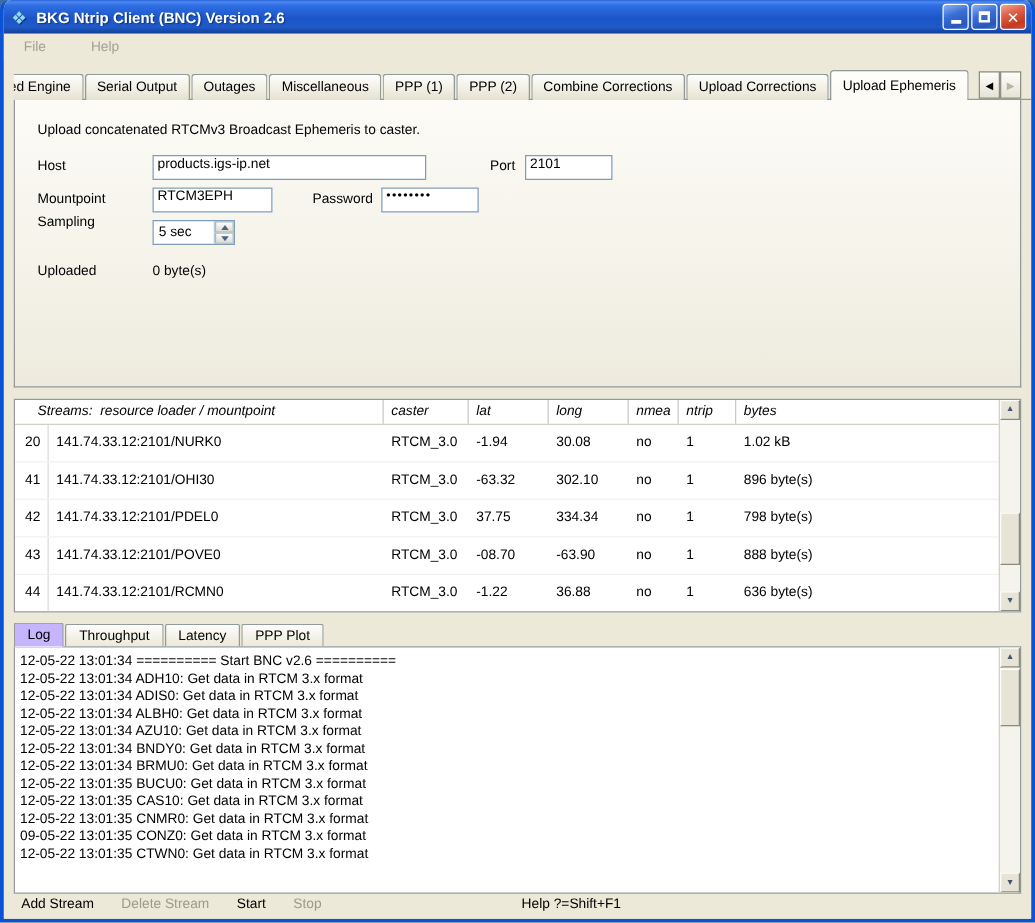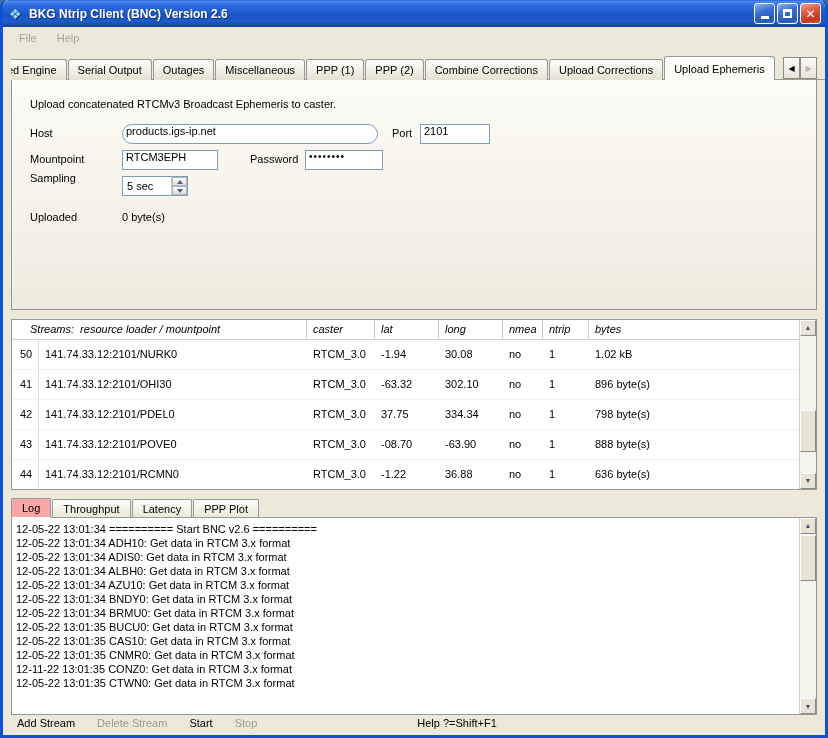--- a/index.html
+++ b/index.html
@@ -16,21 +16,21 @@
   .title-text { color:#fff; font-weight:bold; font-size:12px; text-shadow:1px 1px 1px #10367e; flex:1; white-space:nowrap; overflow:hidden; }
   .winbtns { display:flex; gap:2px; }
   .winbtn { width:21px; height:21px; border:1px solid #fff; border-radius:3px; display:flex; align-items:center; justify-content:center; color:#fff; font-size:11px;
     background:linear-gradient(160deg,#8ab2f2 0%,#3b6fd6 40%,#2857b8 80%,#3b6fd6 100%); cursor:default; }
   .winbtn.close { background:linear-gradient(160deg,#f0a892 0%,#e0614a 35%,#c43a20 75%,#d4502e 100%); }
   .glyph-min { width:8px; height:3px; background:#fff; margin-top:8px; }
   .glyph-max { width:9px; height:9px; border:2px solid #fff; border-top-width:3px; }
   .glyph-close { font-size:12px; font-weight:bold; line-height:1; }
 
   
-  .menubar { height:22px; flex:0 0 22px; display:flex; align-items:center; padding-left:8px; gap:4px; background:#ece9d8; }
+  .menubar { height:22px; flex:0 0 22px; display:flex; align-items:center; padding-left:8px; gap:20px; background:#ece9d8; }
   .menu-item { padding:2px 8px; color:#a3a198; }
 
   
   .tabwrap { position:relative; padding:6px 0 0 8px; }
   .tabbar { display:flex; align-items:flex-end; height:25px; overflow:hidden; padding-right:44px; position:relative; }
   .tabbar::after { content:""; position:absolute; left:0; right:0; bottom:0; border-bottom:1px solid #919b9c; z-index:0; }
   .tab { position:relative; z-index:1; height:21px; padding:4px 9px 3px 9px; border:1px solid #919b9c; border-bottom:none; border-radius:3px 3px 0 0;
     background:linear-gradient(180deg,#fdfdfb 0%,#f0eee2 60%,#e4e1d1 100%); white-space:nowrap; margin-right:1px; cursor:default; }
   .tab.clipped { margin-left:-14px; }
   .tab.active { height:25px; z-index:2; background:linear-gradient(180deg,#fefefc 0%,#fbfaf4 100%); border-bottom:1px solid #fbfaf4; margin-bottom:-1px; padding-top:6px; }
@@ -67,21 +67,21 @@
   
   .vscroll { position:absolute; top:0; right:0; bottom:0; width:17px; background:#f4f3ec; border-left:1px solid #d4d0c8; }
   .sbtn { position:absolute; left:0; width:16px; height:16px; background:#e7e4d6; border:1px solid; border-color:#fdfdfb #8c8a7e #8c8a7e #fdfdfb; display:flex; align-items:center; justify-content:center; font-size:7px; color:#44536e; }
   .sbtn.up { top:0; } .sbtn.down { bottom:0; }
   .sthumb { position:absolute; left:0; width:16px; background:#e7e4d6; border:1px solid; border-color:#fdfdfb #8c8a7e #8c8a7e #fdfdfb; }
 
   
   .bottom-tabs { margin:7px 0 0 8px; height:20px; display:flex; align-items:flex-end; position:relative; z-index:2; }
   .btab { height:18px; padding:3px 10px 2px 10px; border:1px solid #919b9c; border-bottom:none; border-radius:2px 2px 0 0;
     background:linear-gradient(180deg,#fdfdfb 0%,#ece9d8 100%); margin-right:1px; white-space:nowrap; cursor:default; }
-  .btab.active { height:20px; background:#fca5a5; margin-bottom:-1px; border-bottom:1px solid #fff; z-index:3; position:relative; }
+  .btab.active { height:20px; background:#c4b5fd; margin-bottom:-1px; border-bottom:1px solid #fff; z-index:3; position:relative; }
   .logbox { position:relative; margin:0 8px; height:202px; background:#fff; border:1px solid #919b9c; overflow:hidden; }
   .log-lines { margin-right:17px; padding:4px 0 0 4px; overflow:hidden; height:100%; }
   .logline { line-height:14px; white-space:pre; }
 
   
   .bottombar { flex:1; display:flex; align-items:flex-start; padding:0 0 4px 10px; }
   .action { margin-right:14px; padding:2px 4px; white-space:nowrap; cursor:default; }
   .action.disabled { color:#9c9a8e; }
   .action.help { margin-left:138px; }
 </style>
@@ -130,21 +130,21 @@
       <div class="tscroll disabled">
           <span>▶</span>
         </div>
     </div>
   </div>
 
   <div class="panel">
     <div class="desc">Upload concatenated RTCMv3 Broadcast Ephemeris to caster.</div>
 
     <div class="flabel" style="left:18px; top:47px;">Host</div>
-    <div class="finput" style="left:110px; top:44px; width:256px;border-radius:10px;">products.igs-ip.net</div>
+    <div class="finput" style="left:110px; top:44px; width:219px;">products.igs-ip.net</div>
     <div class="flabel" style="left:380px; top:47px;">Port</div>
     <div class="finput" style="left:408px; top:44px; width:70px;">2101</div>
 
     <div class="flabel" style="left:18px; top:73px;">Mountpoint</div>
     <div class="finput" style="left:110px; top:70px; width:96px;">RTCM3EPH</div>
     <div class="flabel" style="left:238px; top:73px;">Password</div>
     <div class="finput pwdots" style="left:293px; top:70px; width:78px;">••••••••</div>
 
     <div class="flabel" style="left:18px; top:92px;">Sampling</div>
     <div class="spinbox" style="left:110px; top:96px;">
@@ -169,21 +169,21 @@
         <div class="hc w-h1">Streams:  resource loader / mountpoint</div>
         <div class="hc w-dec">caster</div>
         <div class="hc w-lat">lat</div>
         <div class="hc w-long">long</div>
         <div class="hc w-nmea">nmea</div>
         <div class="hc w-ntrip">ntrip</div>
         <div class="hc w-bytes last">bytes</div>
       </div>
       <div>
           <div class="trow">
-            <div class="c w-num">50</div>
+            <div class="c w-num">20</div>
             <div class="c w-mp">141.74.33.12:2101/NURK0</div>
             <div class="c w-dec">RTCM_3.0</div>
             <div class="c w-lat">-1.94</div>
             <div class="c w-long">30.08</div>
             <div class="c w-nmea">no</div>
             <div class="c w-ntrip">1</div>
             <div class="c w-bytes">1.02 kB</div>
           </div>
           <div class="trow">
             <div class="c w-num">41</div>
@@ -250,21 +250,21 @@
         <div class="logline">12-05-22 13:01:34 ========== Start BNC v2.6 ==========</div>
         <div class="logline">12-05-22 13:01:34 ADH10: Get data in RTCM 3.x format</div>
         <div class="logline">12-05-22 13:01:34 ADIS0: Get data in RTCM 3.x format</div>
         <div class="logline">12-05-22 13:01:34 ALBH0: Get data in RTCM 3.x format</div>
         <div class="logline">12-05-22 13:01:34 AZU10: Get data in RTCM 3.x format</div>
         <div class="logline">12-05-22 13:01:34 BNDY0: Get data in RTCM 3.x format</div>
         <div class="logline">12-05-22 13:01:34 BRMU0: Get data in RTCM 3.x format</div>
         <div class="logline">12-05-22 13:01:35 BUCU0: Get data in RTCM 3.x format</div>
         <div class="logline">12-05-22 13:01:35 CAS10: Get data in RTCM 3.x format</div>
         <div class="logline">12-05-22 13:01:35 CNMR0: Get data in RTCM 3.x format</div>
-        <div class="logline">12-11-22 13:01:35 CONZ0: Get data in RTCM 3.x format</div>
+        <div class="logline">09-05-22 13:01:35 CONZ0: Get data in RTCM 3.x format</div>
         <div class="logline">12-05-22 13:01:35 CTWN0: Get data in RTCM 3.x format</div>
       </div>
     <div class="vscroll">
       <div class="sbtn up">
           <span>▲</span>
         </div>
       <div class="sthumb" style="top:17px; height:46px;"></div>
       <div class="sbtn down">
           <span>▼</span>
         </div>

